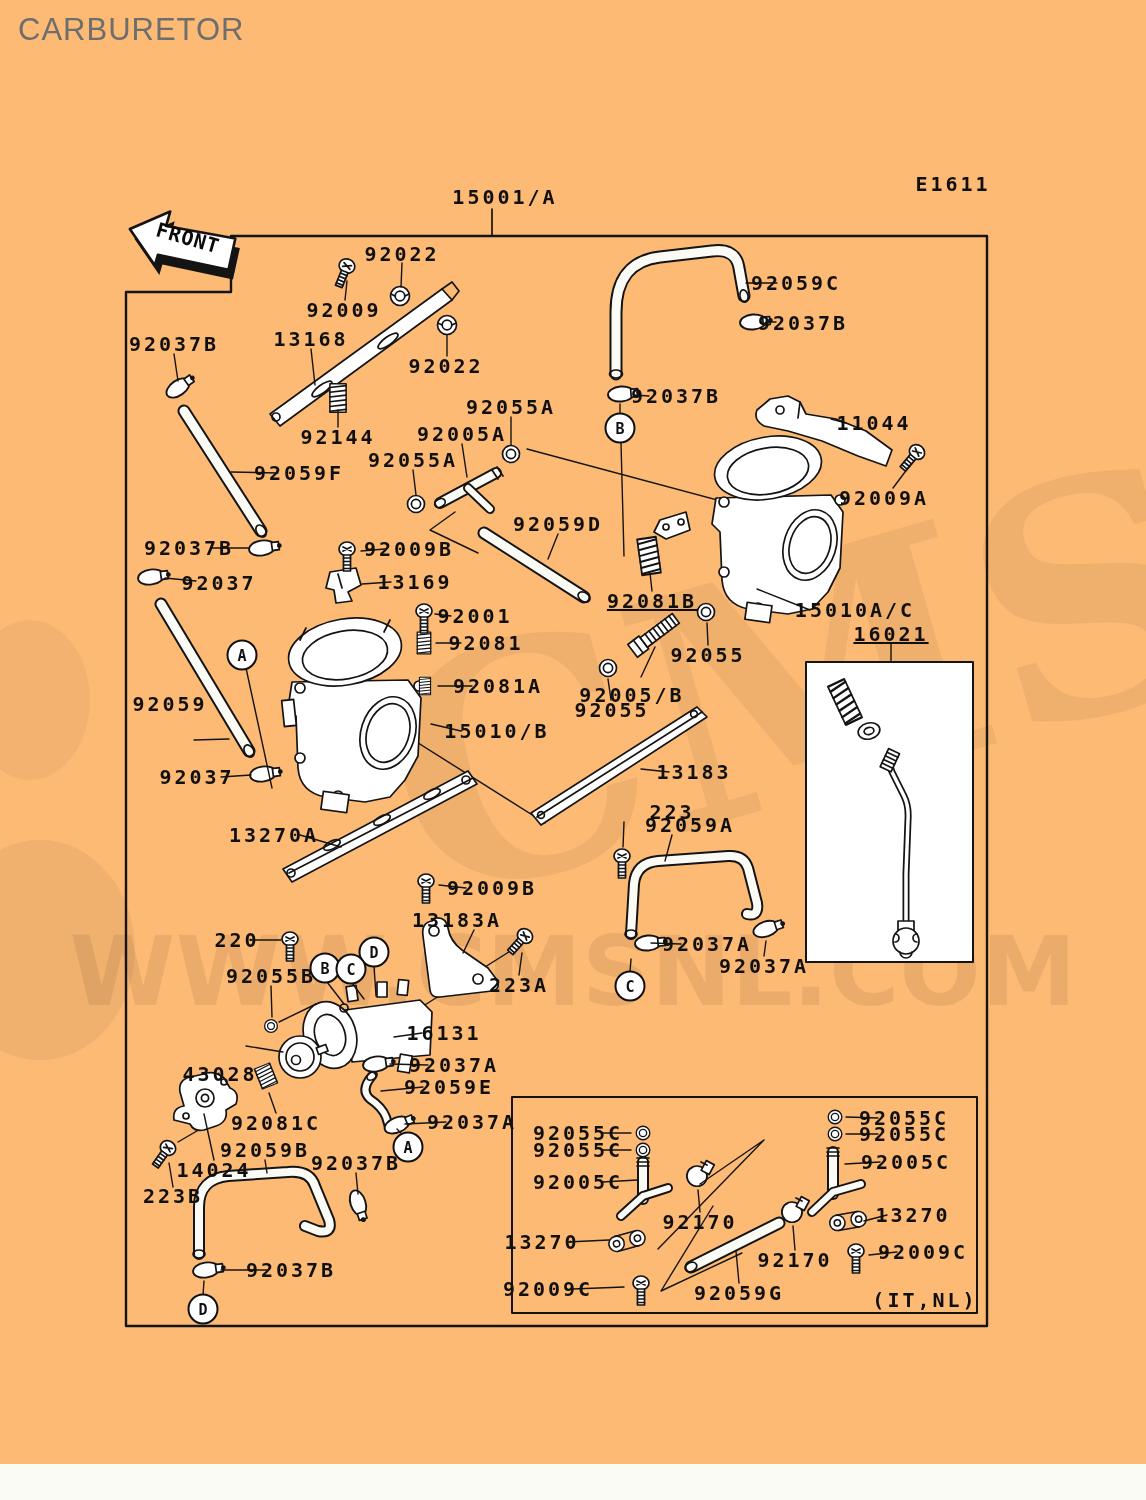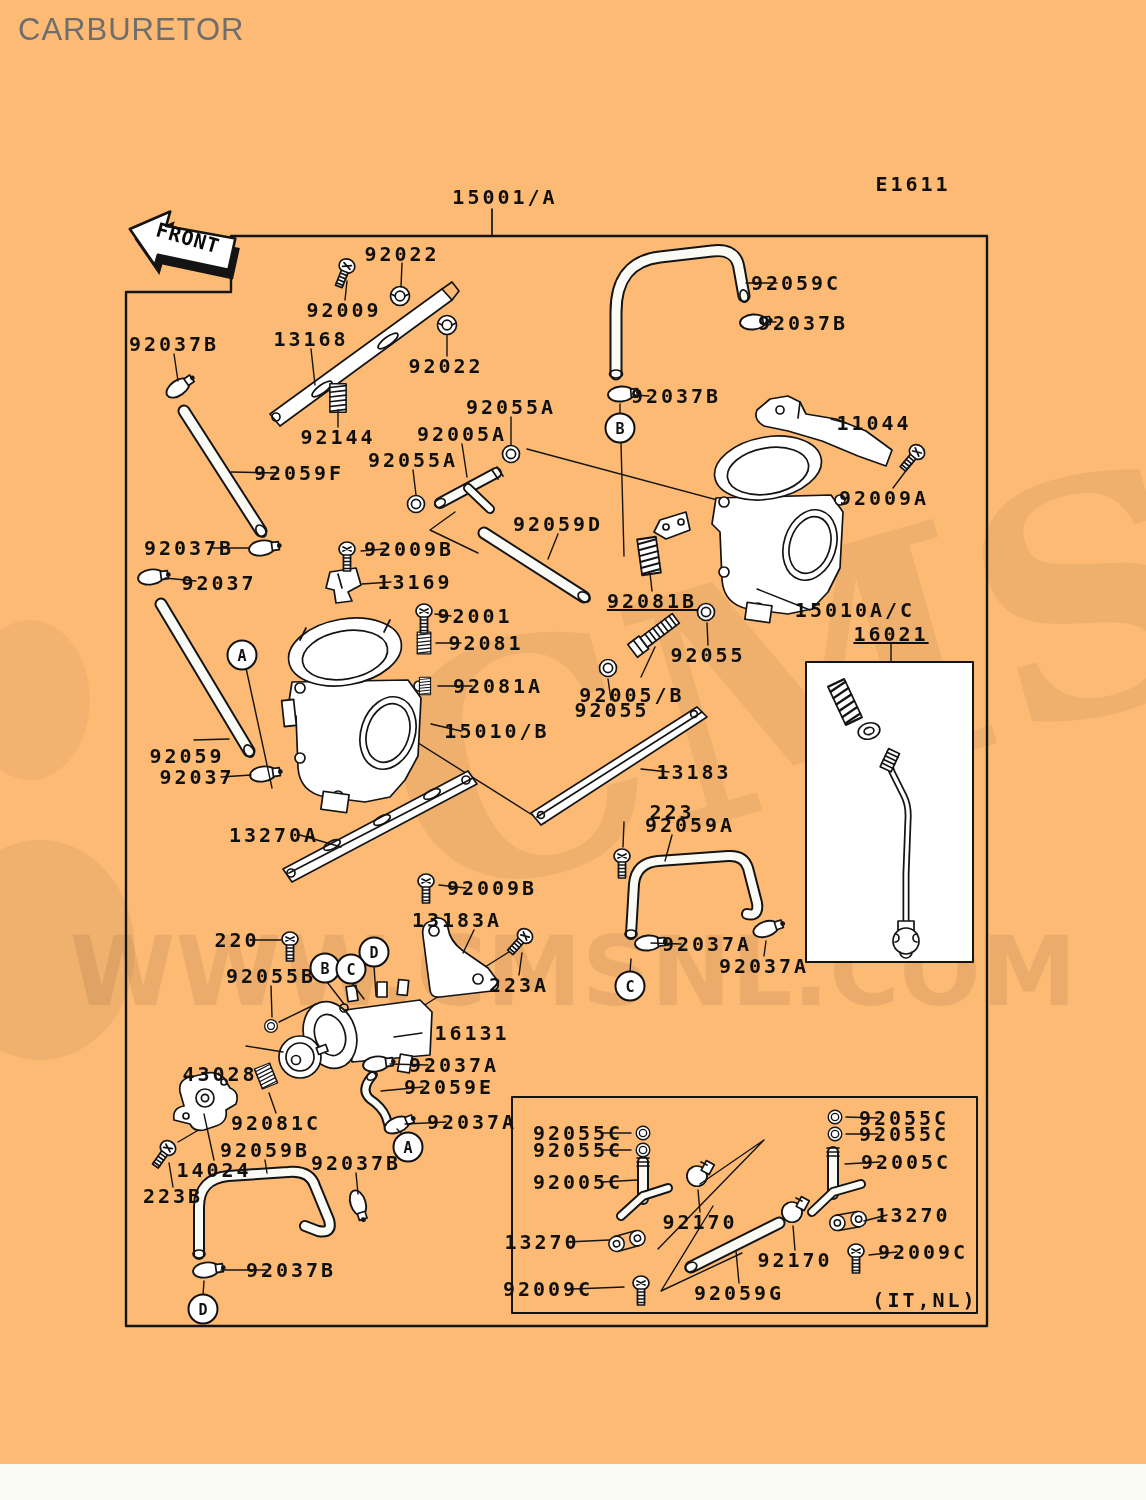--- a/index.html
+++ b/index.html
@@ -335,21 +335,21 @@
       M265,1160 L267,1173 M356,1173 L358,1194 M173,1187 L169,1163 M267,1270 L221,1270
       M203,1295 L204,1281 M246,668 L272,788 M404,1136 L397,1129 M630,972 L631,959
       M327,982 L344,1004 M352,983 L364,999 M374,966 L376,996 M700,1212 L698,1190
       M795,1250 L793,1226 M567,1242 L609,1240 M887,1215 L864,1221 M573,1289 L624,1287
       M897,1252 L869,1255 M602,1182 L637,1180 M880,1162 L845,1164 M602,1133 L631,1133
       M602,1150 L631,1150 M878,1118 L846,1117 M878,1134 L846,1134 M739,1283 L736,1251"></path>
   </svg>
 
   <div id="labels">
       <div class="plabel" style="left: 505px; top: 197px;">15001/A</div>
-      <div class="plabel" style="left: 913px; top: 184px;">E1611</div>
+      <div class="plabel" style="left: 953px; top: 184px;">E1611</div>
       <div class="plabel" style="left: 402px; top: 254px;">92022</div>
       <div class="plabel" style="left: 344px; top: 310px;">92009</div>
       <div class="plabel" style="left: 311px; top: 339px;">13168</div>
       <div class="plabel" style="left: 174px; top: 344px;">92037B</div>
       <div class="plabel" style="left: 446px; top: 366px;">92022</div>
       <div class="plabel" style="left: 338px; top: 437px;">92144</div>
       <div class="plabel" style="left: 796px; top: 283px;">92059C</div>
       <div class="plabel" style="left: 803px; top: 323px;">92037B</div>
       <div class="plabel" style="left: 676px; top: 396px;">92037B</div>
       <div class="plabel" style="left: 874px; top: 423px;">11044</div>
@@ -365,36 +365,36 @@
       <div class="plabel" style="left: 415px; top: 582px;">13169</div>
       <div class="plabel" style="left: 475px; top: 616px;">92001</div>
       <div class="plabel" style="left: 486px; top: 643px;">92081</div>
       <div class="plabel" style="left: 652px; top: 601px; text-decoration: underline;">92081B</div>
       <div class="plabel" style="left: 855px; top: 610px;">15010A/C</div>
       <div class="plabel" style="left: 891px; top: 634px; text-decoration: underline;">16021</div>
       <div class="plabel" style="left: 498px; top: 686px;">92081A</div>
       <div class="plabel" style="left: 708px; top: 655px;">92055</div>
       <div class="plabel" style="left: 632px; top: 687px; margin-top: 8px;">92005/B</div>
       <div class="plabel" style="left: 612px; top: 710px;">92055</div>
-      <div class="plabel" style="left: 170px; top: 756px; margin-left: 17px;">92059</div>
+      <div class="plabel" style="left: 170px; top: 704px;">92059</div>
       <div class="plabel" style="left: 497px; top: 731px;">15010/B</div>
       <div class="plabel" style="left: 197px; top: 777px;">92037</div>
       <div class="plabel" style="left: 694px; top: 772px;">13183</div>
       <div class="plabel" style="left: 624px; top: 812px; margin-left: 48px;">223</div>
       <div class="plabel" style="left: 690px; top: 825px;">92059A</div>
       <div class="plabel" style="left: 274px; top: 835px;">13270A</div>
       <div class="plabel" style="left: 492px; top: 888px;">92009B</div>
       <div class="plabel" style="left: 457px; top: 920px;">13183A</div>
       <div class="plabel" style="left: 237px; top: 940px;">220</div>
       <div class="plabel" style="left: 707px; top: 944px;">92037A</div>
       <div class="plabel" style="left: 764px; top: 966px;">92037A</div>
       <div class="plabel" style="left: 271px; top: 976px;">92055B</div>
       <div class="plabel" style="left: 519px; top: 985px;">223A</div>
       <div class="plabel" style="left: 220px; top: 1074px;">43028</div>
-      <div class="plabel" style="left: 444px; top: 1033px; margin-left: 28px;">16131</div>
+      <div class="plabel" style="left: 444px; top: 1033px;">16131</div>
       <div class="plabel" style="left: 454px; top: 1065px;">92037A</div>
       <div class="plabel" style="left: 449px; top: 1087px;">92059E</div>
       <div class="plabel" style="left: 276px; top: 1123px;">92081C</div>
       <div class="plabel" style="left: 472px; top: 1122px;">92037A</div>
       <div class="plabel" style="left: 214px; top: 1170px;">14024</div>
       <div class="plabel" style="left: 265px; top: 1150px;">92059B</div>
       <div class="plabel" style="left: 356px; top: 1163px;">92037B</div>
       <div class="plabel" style="left: 173px; top: 1196px;">223B</div>
       <div class="plabel" style="left: 291px; top: 1270px;">92037B</div>
       <div class="plabel" style="left: 578px; top: 1133px;">92055C</div>

